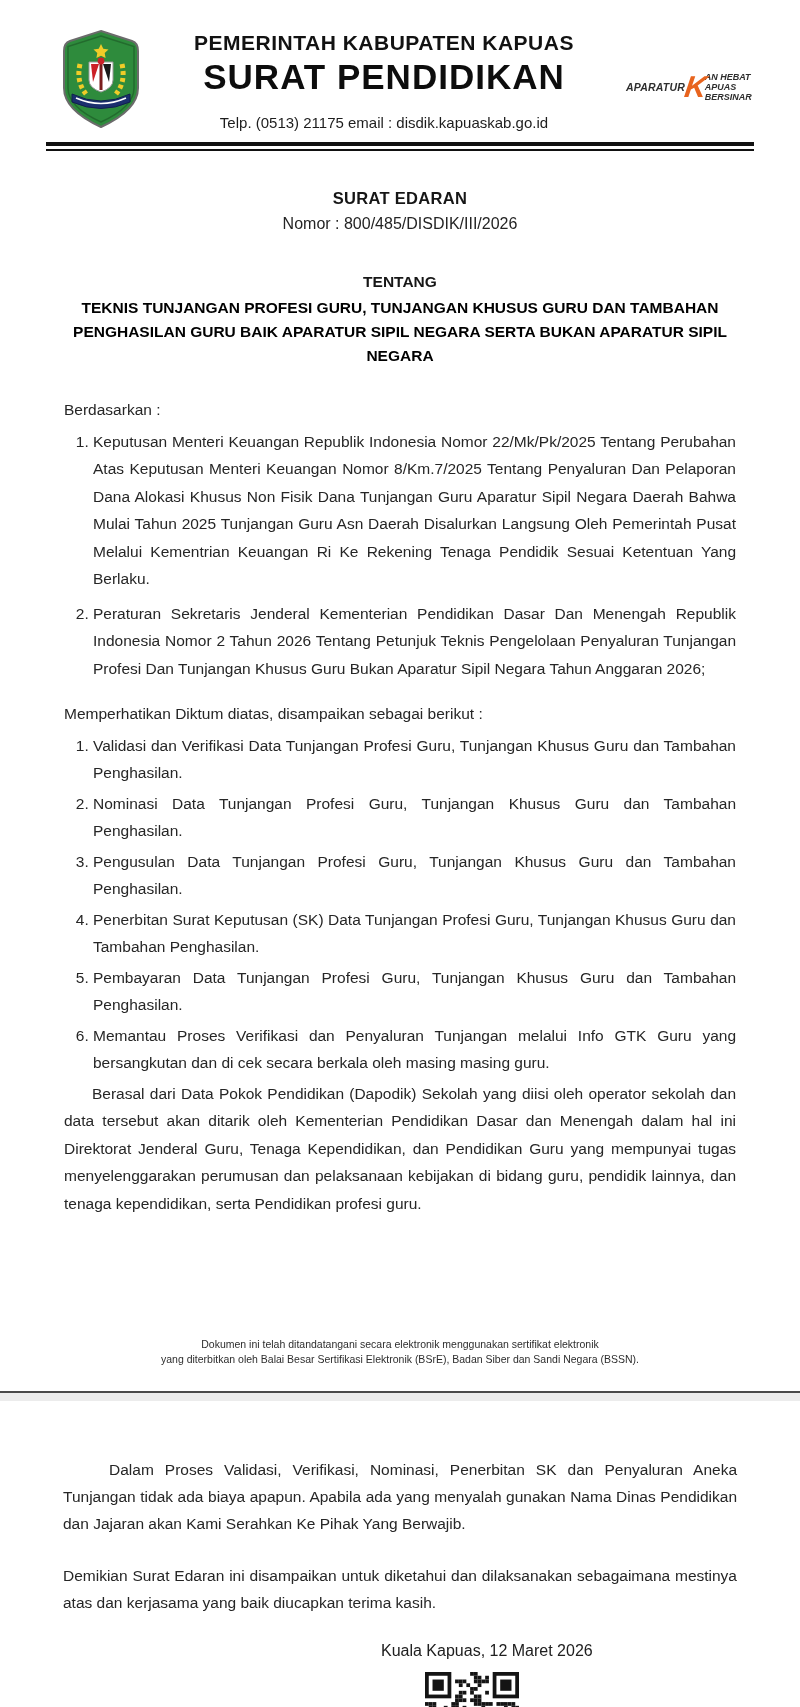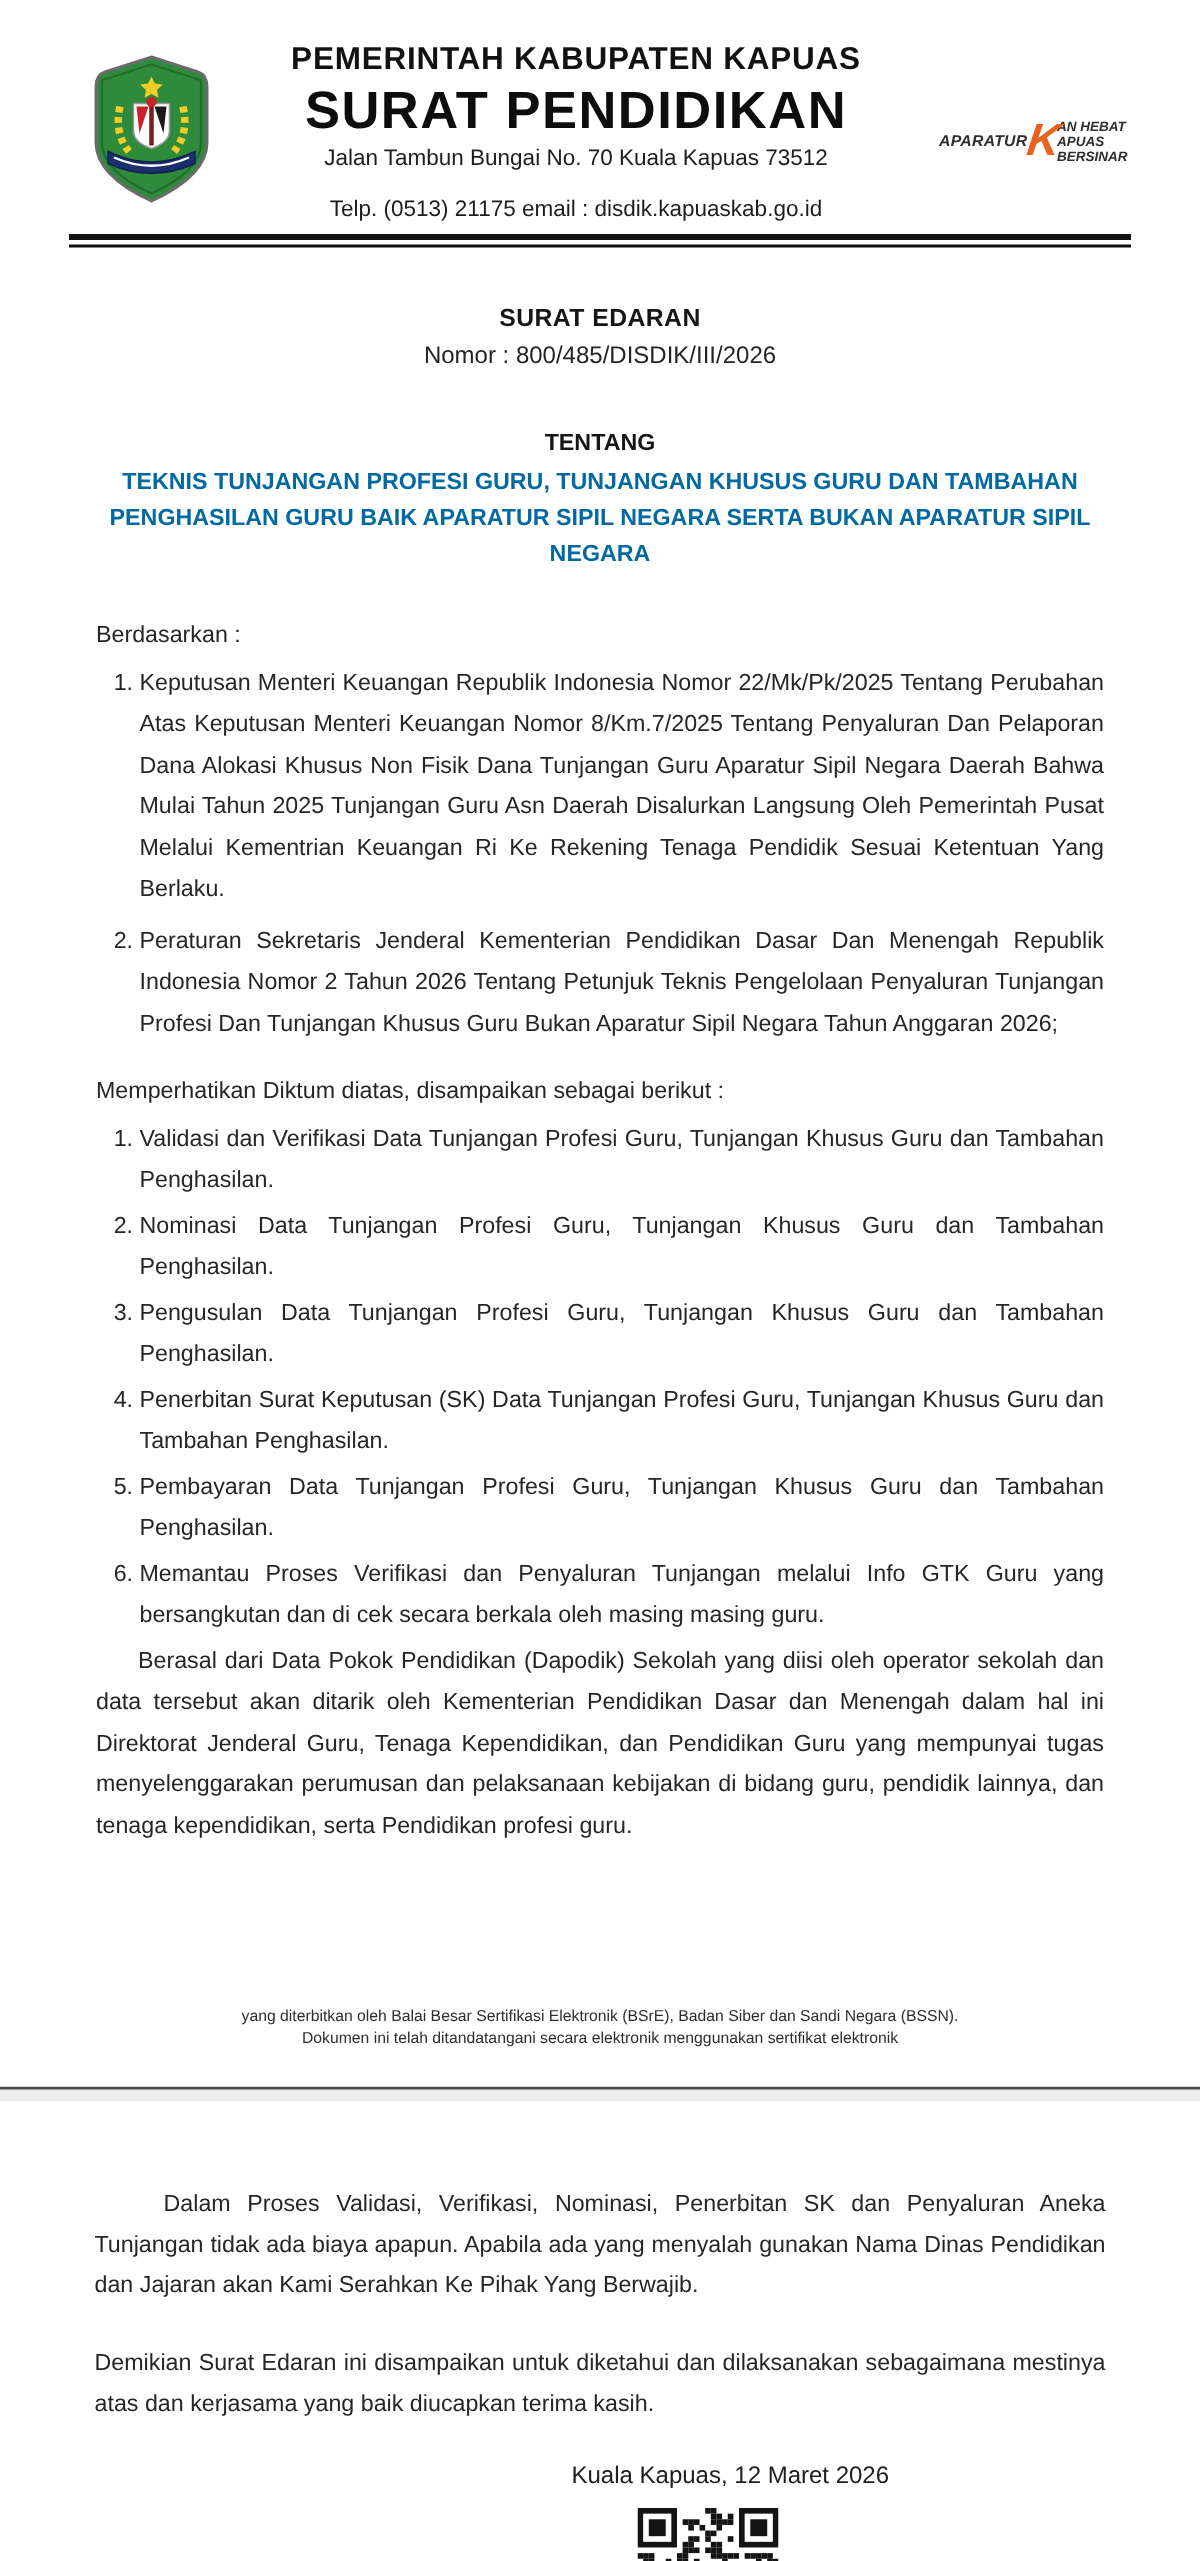--- a/index.html
+++ b/index.html
@@ -47,21 +47,21 @@
     height: 9px;
   }
 
   
   .content { padding: 0 64px; }
   .doc-title-block { text-align: center; margin-top: 38px; }
   .doc-title { font-size: 16.5px; font-weight: bold; color: #161616; letter-spacing: 0.3px; }
   .doc-number { font-size: 16px; color: #242424; margin-top: 7px; }
   .about-block { text-align: center; margin-top: 40px; }
   .about-label { font-size: 15.5px; font-weight: bold; color: #161616; }
-  .about-title { font-size: 15.5px; font-weight: bold; color: #0369a1; line-height: 24px; margin-top: 5px; padding: 0 2px; }
+  .about-title { font-size: 15.5px; font-weight: bold; color: #000000; line-height: 24px; margin-top: 5px; padding: 0 2px; }
 
   .body-text { font-size: 15.5px; line-height: 27.5px; color: #262626; }
   .basis-label { margin-top: 28px; }
   ol.num-list { margin: 4px 0 0 0; padding-left: 29px; text-align: justify; }
   ol.num-list li { margin-bottom: 7px; }
   ol.tight li { margin-bottom: 3px; }
   .intro-line { margin-top: 18px; }
   .closing-para { text-align: justify; text-indent: 28px; margin-top: 2px; }
 
   .esign-note {
@@ -109,21 +109,20 @@
         <path d="M51 36 l-8 0 6 18 Z" fill="#1a1a1a"></path>
         <rect x="39.5" y="30" width="3" height="32" fill="#7a1d1d"></rect>
         <circle cx="41" cy="33" r="3.4" fill="#cc2127"></circle>
         <path d="M12 66 Q41 80 70 66 L70 74 Q41 87 12 74 Z" fill="#1b2f6e" stroke="#11204f"></path>
         <path d="M16 70 Q41 81 66 70" fill="none" stroke="#ffffff" stroke-width="1.6"></path>
       </svg>
     </div>
     <div class="head-center">
       <div class="gov-line">PEMERINTAH KABUPATEN KAPUAS</div>
       <div class="agency-line">SURAT PENDIDIKAN</div>
-      <div class="addr-line">Jalan Tambun Bungai No. 70 Kuala Kapuas 73512</div>
       <div class="contact-line">Telp. (0513) 21175 email : disdik.kapuaskab.go.id</div>
     </div>
     <div class="brandmark">
       <span class="brand-prefix">APARATUR</span>
       <span class="brand-k">K</span>
       <span class="brand-col">
         <span>AN HEBAT</span>
         <span>APUAS BERSINAR</span>
       </span>
     </div>
@@ -154,22 +153,22 @@
       <li>Pengusulan Data Tunjangan Profesi Guru, Tunjangan Khusus Guru dan Tambahan Penghasilan.</li>
       <li>Penerbitan Surat Keputusan (SK) Data Tunjangan Profesi Guru, Tunjangan Khusus Guru dan Tambahan Penghasilan.</li>
       <li>Pembayaran Data Tunjangan Profesi Guru, Tunjangan Khusus Guru dan Tambahan Penghasilan.</li>
       <li>Memantau Proses Verifikasi dan Penyaluran Tunjangan melalui Info GTK Guru yang bersangkutan dan di cek secara berkala oleh masing masing guru.</li>
     </ol>
 
     <div class="body-text closing-para">Berasal dari Data Pokok Pendidikan (Dapodik) Sekolah yang diisi oleh operator sekolah dan data tersebut akan ditarik oleh Kementerian Pendidikan Dasar dan Menengah dalam hal ini Direktorat Jenderal Guru, Tenaga Kependidikan, dan Pendidikan Guru yang mempunyai tugas menyelenggarakan perumusan dan pelaksanaan kebijakan di bidang guru, pendidik lainnya, dan tenaga kependidikan, serta Pendidikan profesi guru.</div>
   </div>
 
   <div class="esign-note">
+    <div>Dokumen ini telah ditandatangani secara elektronik menggunakan sertifikat elektronik</div>
     <div>yang diterbitkan oleh Balai Besar Sertifikasi Elektronik (BSrE), Badan Siber dan Sandi Negara (BSSN).</div>
-    <div>Dokumen ini telah ditandatangani secara elektronik menggunakan sertifikat elektronik</div>
   </div>
 </div>
 
 <div class="page-gap"></div>
 
 <div class="sheet page2">
   <div class="body-text p2-para1">Dalam Proses Validasi, Verifikasi, Nominasi, Penerbitan SK dan Penyaluran Aneka Tunjangan tidak ada biaya apapun. Apabila ada yang menyalah gunakan Nama Dinas Pendidikan dan Jajaran akan Kami Serahkan Ke Pihak Yang Berwajib.</div>
   <div class="body-text p2-para2">Demikian Surat Edaran ini disampaikan untuk diketahui dan dilaksanakan sebagaimana mestinya atas dan kerjasama yang baik diucapkan terima kasih.</div>
 
   <div class="sig-block">

